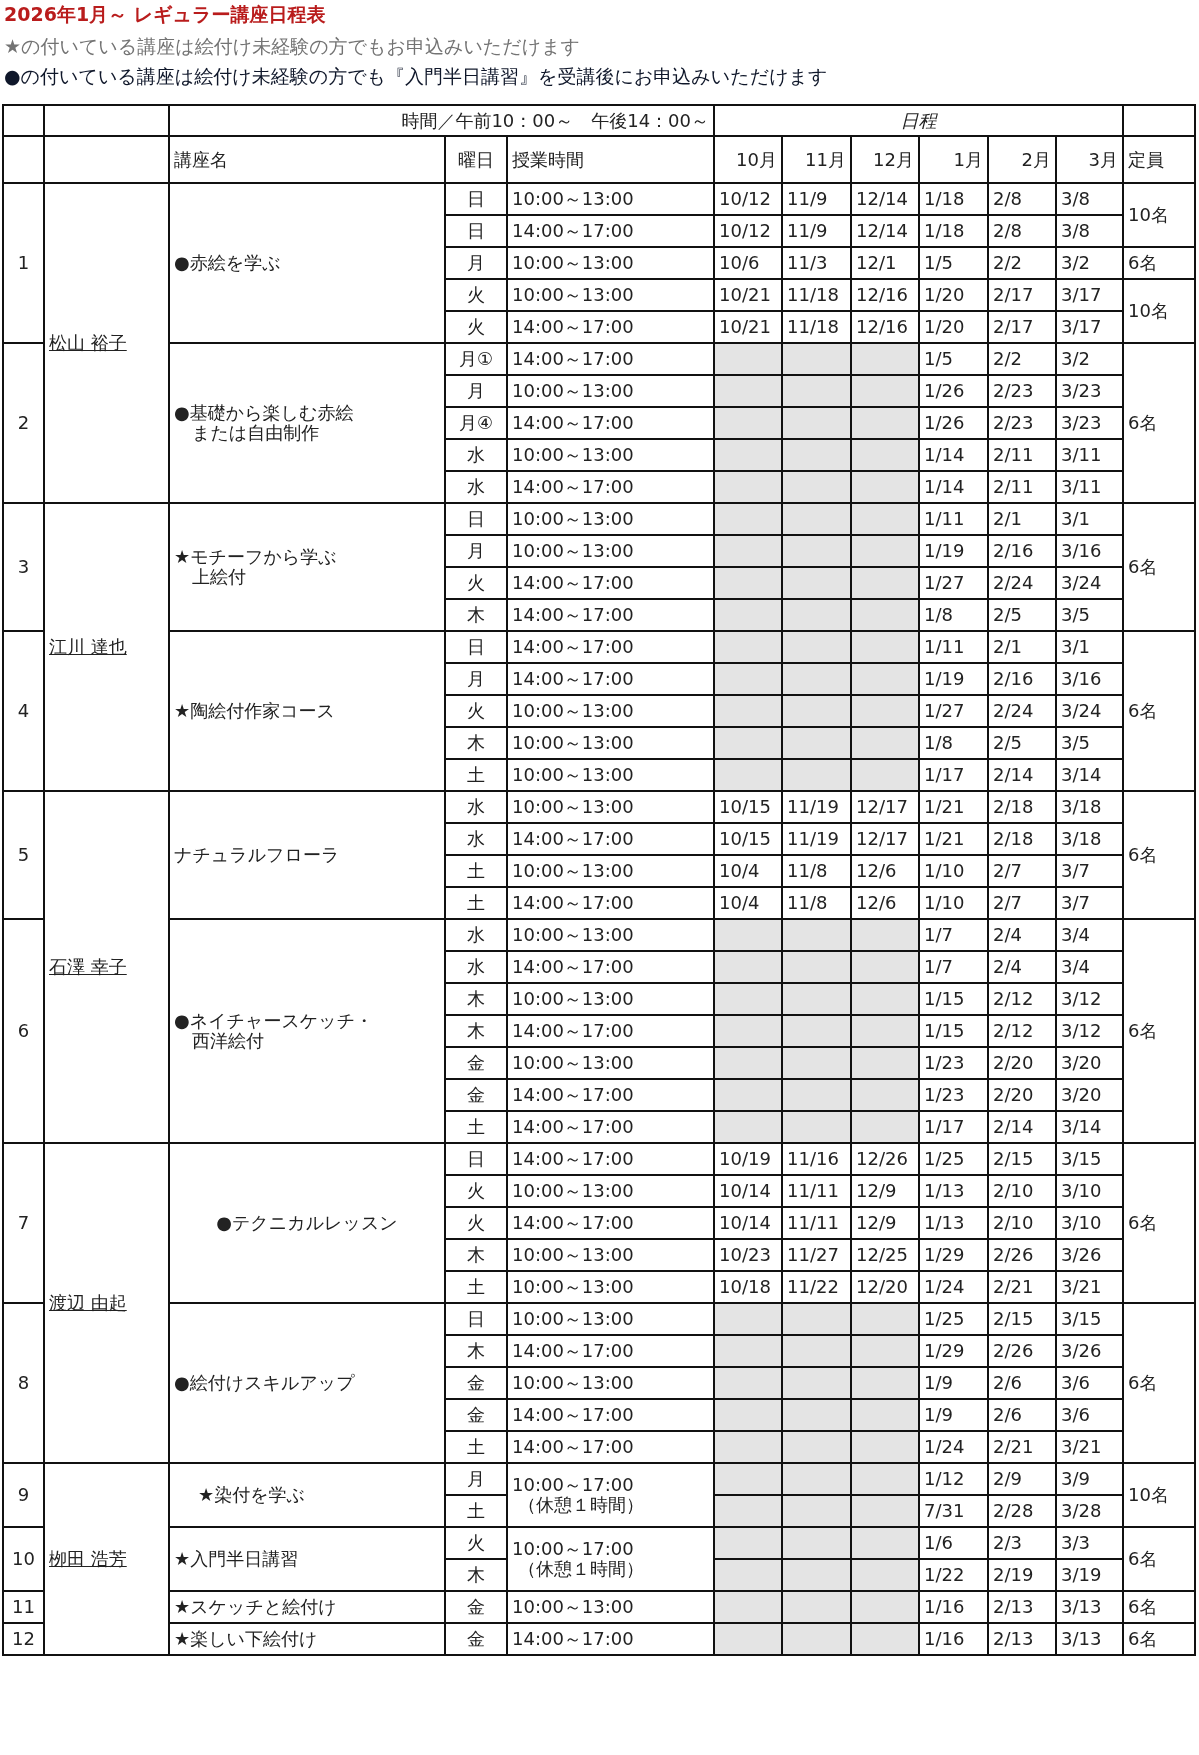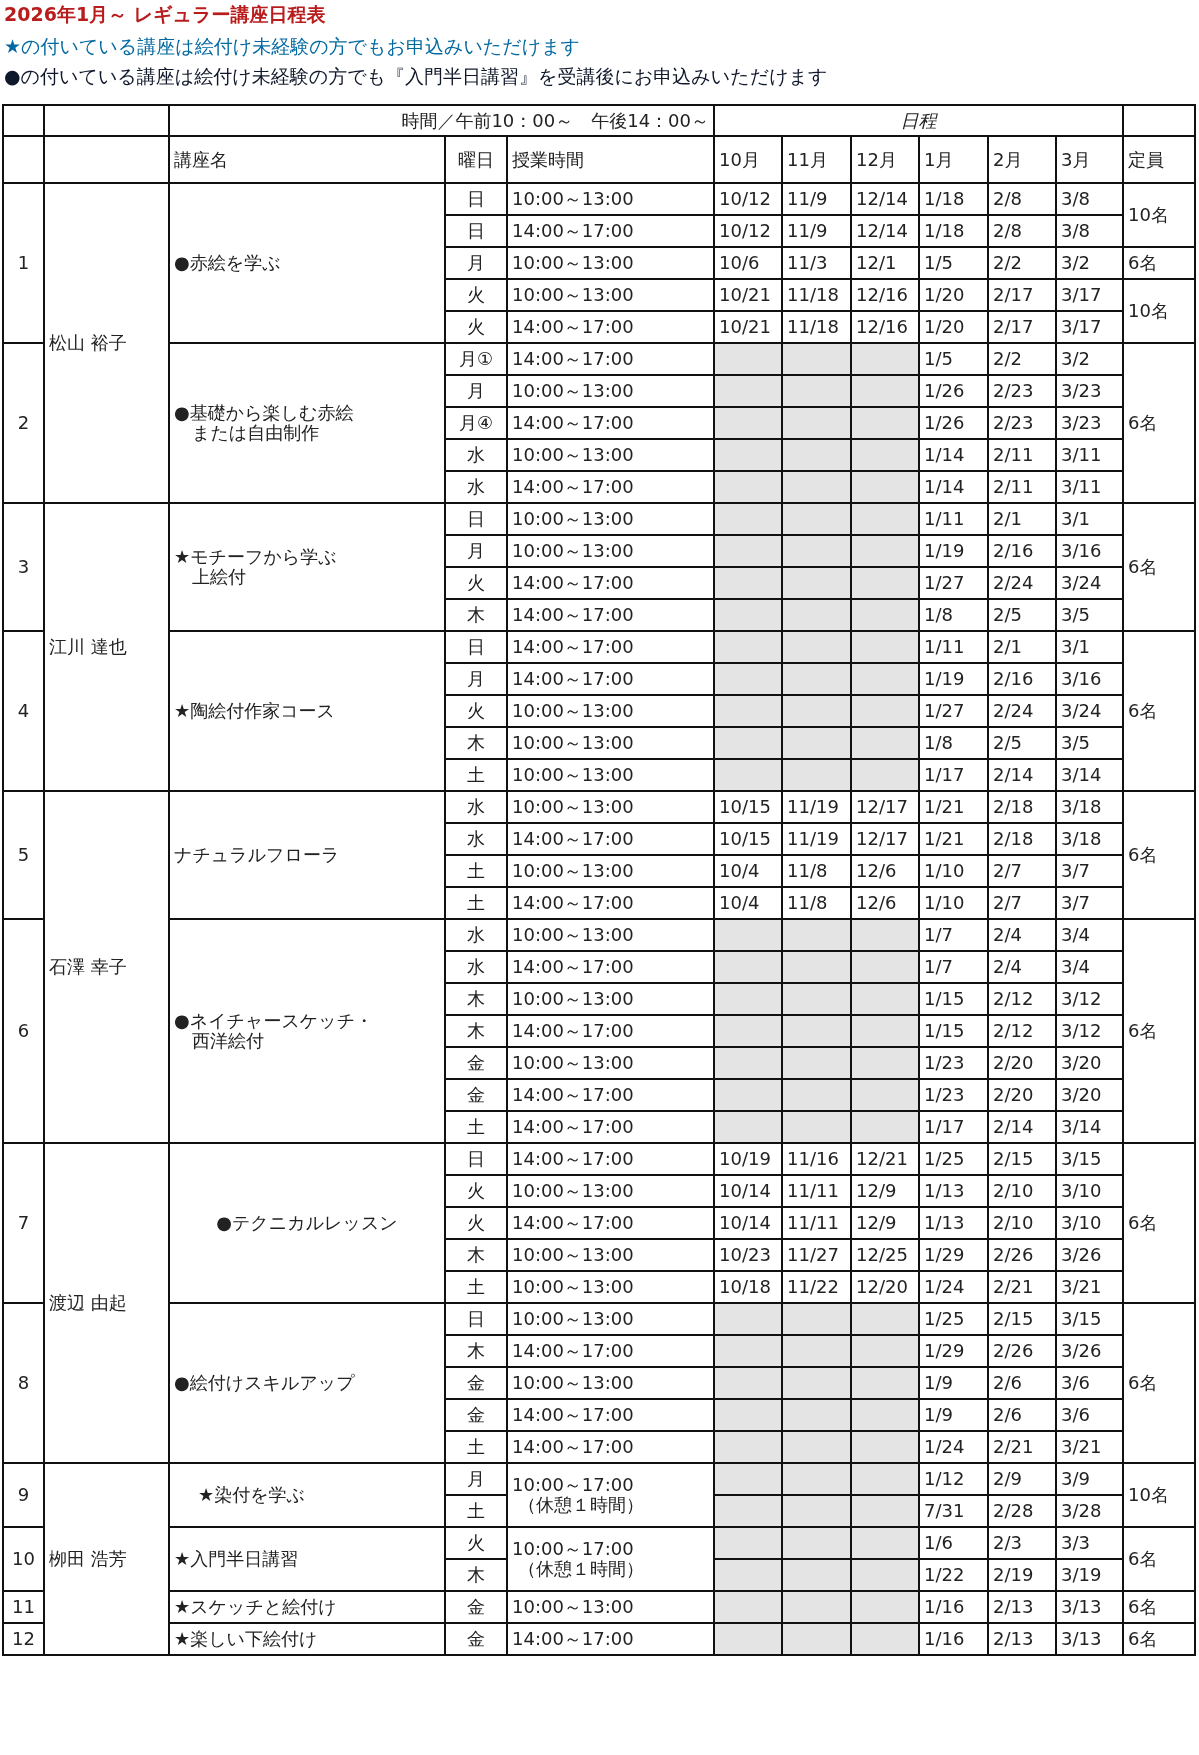--- a/index.html
+++ b/index.html
@@ -1,29 +1,29 @@
 <!DOCTYPE html>
 <html><head>
 <meta charset="utf-8">
 <style>
   html, body { margin: 0; padding: 0; background: #ffffff; }
   body { width: 1199px; height: 1755px; position: relative; overflow: hidden;
          font-family: "DejaVu Sans", "Liberation Sans", sans-serif; color: #222; }
   .title { position: absolute; left: 4px; top: 2px; font-size: 19px; font-weight: bold; color: #b91c1c; letter-spacing: 0px; white-space: nowrap; }
-  .note1 { position: absolute; left: 4px; top: 34px; font-size: 19px; color: #0369a1; white-space: nowrap; }
+  .note1 { position: absolute; left: 4px; top: 34px; font-size: 19px; color: #737373; white-space: nowrap; }
   .note2 { position: absolute; left: 4px; top: 64px; font-size: 19px; color: #0f172a; white-space: nowrap; }
   table.sched { position: absolute; left: 2px; top: 104px; border-collapse: collapse; table-layout: fixed; width: 1192px; }
   table.sched td { border: 2px solid #111; padding: 0 4px; font-size: 18px; height: 30px; white-space: nowrap; overflow: hidden; vertical-align: middle; line-height: 20px; }
   table.sched tr.h1 td { height: 29px; }
   table.sched tr.h2 td { height: 45px; }
   table.sched tr.sub td.rowcell { border-top: 1px solid #a8a8a8; }
   td.no { text-align: center; font-size: 16px; }
-  td.inst { vertical-align: middle; }
+  td.inst { vertical-align: middle; text-decoration: underline; }
   td.day { text-align: center; }
-  td.month-h { text-align: left; margin-left: 12px; }
+  td.month-h { text-align: right; margin-left: 12px; }
   td.gray { background: #e4e4e4; }
   td.course { line-height: 32px; white-space: normal; }
   td.time-merged { vertical-align: top; padding-top: 4px; line-height: 30px; }
   .indent { padding-left: 18px; display: block; }
   td.cap { }
   td.hdr-time { text-align: right; padding-right: 52px; }
   td.hdr-nittei { text-align: center; font-style: italic; }
 </style>
 </head>
 <body>
@@ -410,21 +410,21 @@
       <tr>
         <td class="no" rowspan="5">7</td>
         <td class="inst" rowspan="10">渡辺 由起</td>
         <td class="course" rowspan="5">
           <span style="display: block; text-align: center;">●テクニカルレッスン</span>
         </td>
         <td class="day rowcell">日</td>
         <td class="rowcell">14:00～17:00</td>
         <td class="rowcell">10/19</td>
         <td class="rowcell">11/16</td>
-        <td class="rowcell">12/21</td>
+        <td class="rowcell">12/26</td>
         <td class="rowcell">1/25</td>
         <td class="rowcell">2/15</td>
         <td class="rowcell">3/15</td>
         <td class="cap" rowspan="5">6名</td>
       </tr>
       <tr class="sub">
         <td class="day rowcell">火</td>
         <td class="rowcell">10:00～13:00</td>
         <td class="rowcell">10/14</td>
         <td class="rowcell">11/11</td>

